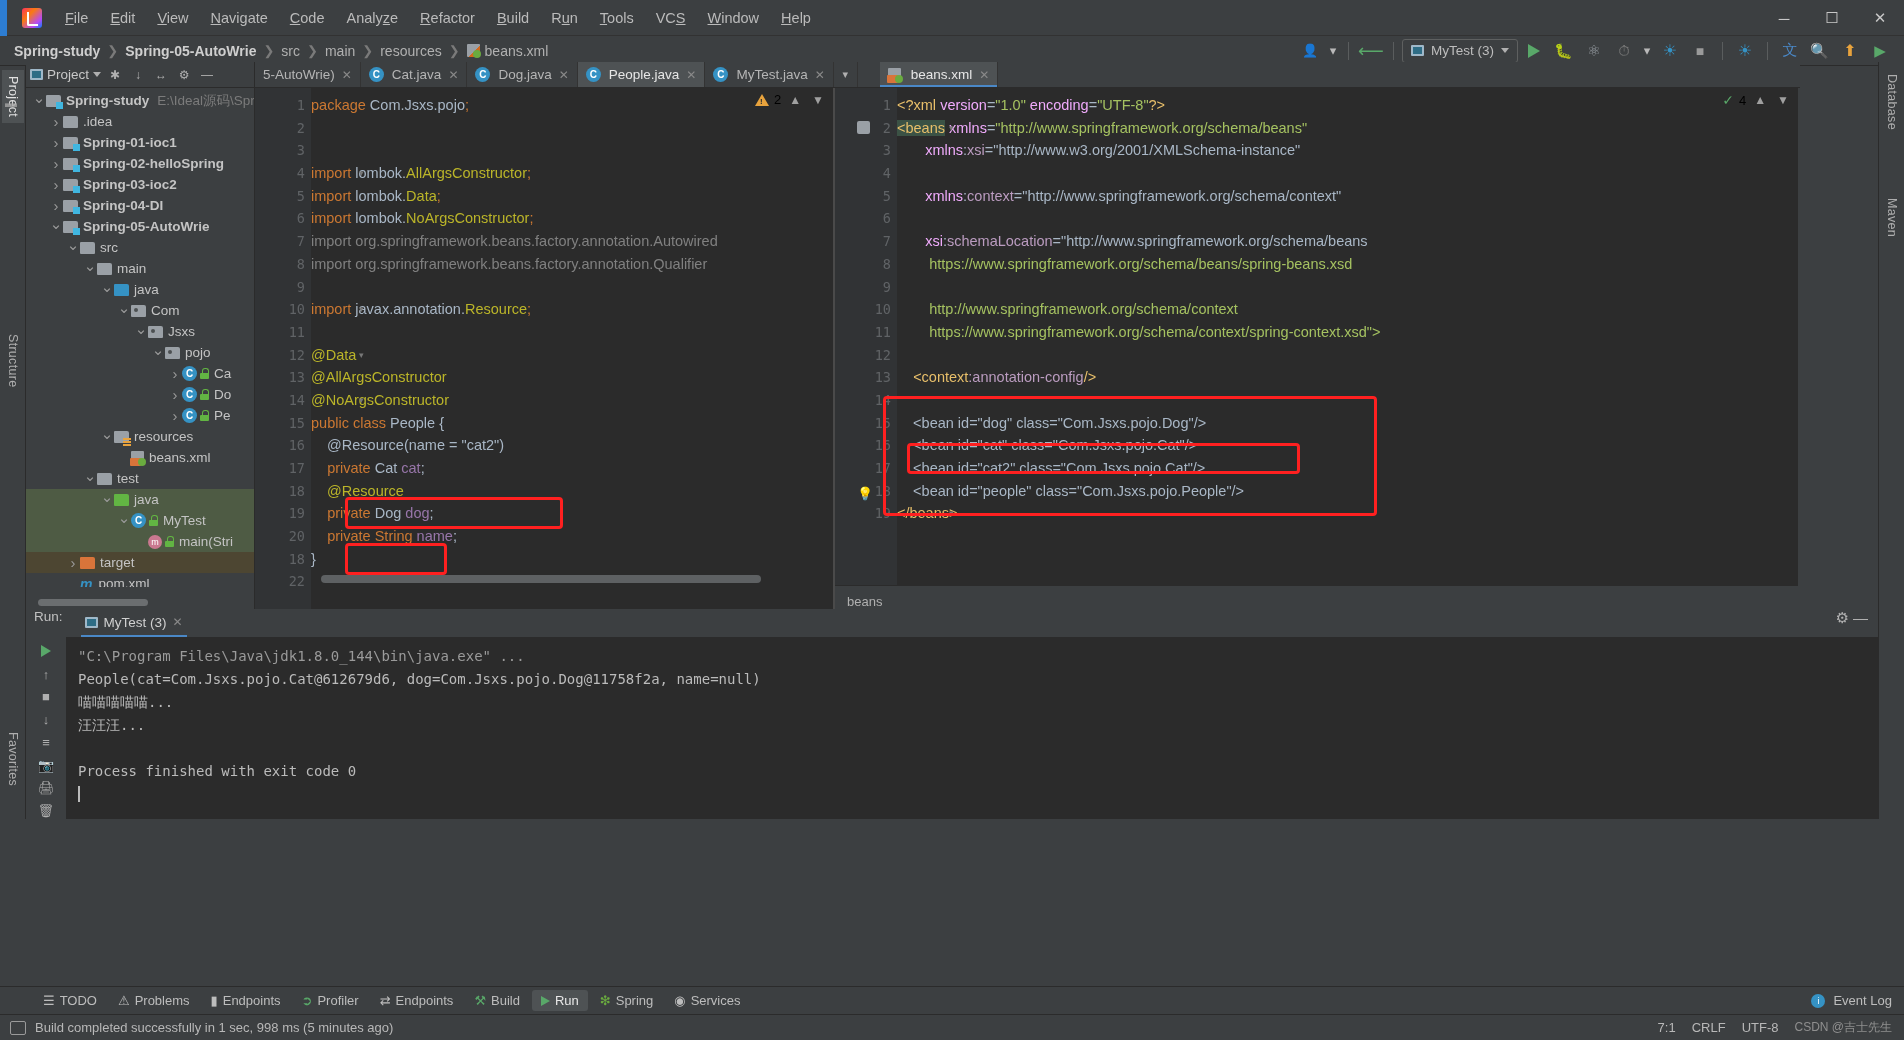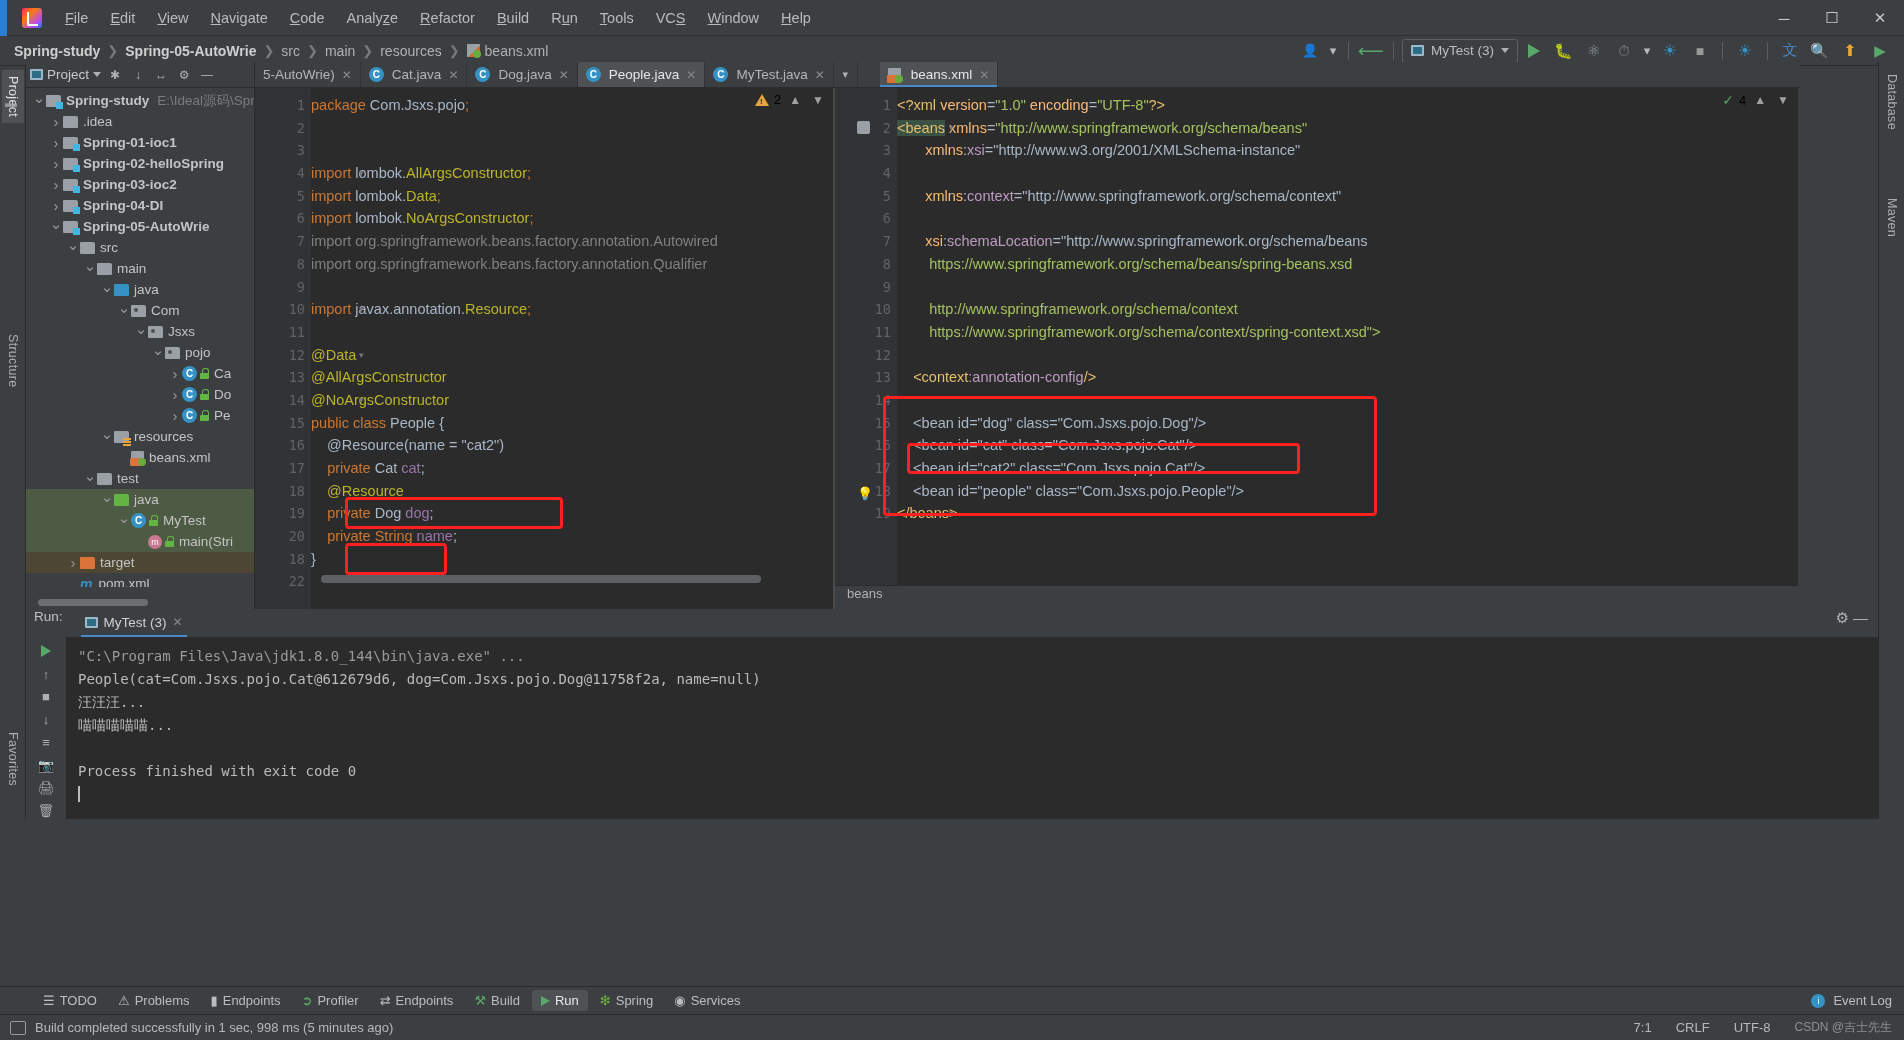--- a/index.html
+++ b/index.html
@@ -160,32 +160,32 @@
     font-family:Liberation Sans, sans-serif; font-size:14.5px; line-height:22.7px;
     color:#a9b7c6; white-space:pre;
   }
   .pane.right .code { left: 62px; }
   .cl { height:22.7px; white-space:pre; }
   .kw { color:#cc7832; }
   .ann { color:#bbb529; }
   .fld { color:#9876aa; }
   .dim { color:#808080; }
   .xtag { color:#e8bf6a; }
-  .xattr{ color:#fdba74; }
+  .xattr{ color:#f0abfc; }
   .xval { color:#a5c261; }
   .xns  { color:#bb9cc0; }
   .xpi  { color:#e8bf6a; }
   .beans-hl { background:#3b5245; color:#e8bf6a; }
   .fold { position:absolute; left:48px; width:9px; height:9px; color:#787878; font-size:9px; }
 
   .redbox { position:absolute; border:3px solid #ff2020; border-radius:4px; pointer-events:none; z-index:8;}
 
   .pane-foot {
     position:absolute; left:0; right:0; bottom:0; height:24px; background:#3c3f41;
-    border-top:1px solid #2b2b2b; display:flex; align-items:flex-start; padding-left:12px;
+    border-top:1px solid #2b2b2b; display:flex; align-items:flex-end; padding-left:12px;
     font-size:13px; color:#b0b0b0;
   }
   .hscroll { position:absolute; height:8px; background:#5e6163; border-radius:4px; }
 
   .right-strip {
     position:absolute; right:0; top:62px; width:26px; height:757px; background:#3c3f41;
     border-left:1px solid #2b2b2b;
   }
 
   
@@ -213,21 +213,21 @@
   .bt-right { margin-left:auto; display:flex; align-items:center; gap:8px; padding-right:12px; font-size:13px; color:#bdbdbd;}
   .evt-dot { width:14px;height:14px;border-radius:50%;background:#3592c4;color:#fff;font-size:9px;
              display:flex;align-items:center;justify-content:center;}
 
   
   .statusbar {
     position:absolute; left:0; bottom:0; width:1904px; height:26px; background:#3c3f41;
     display:flex; align-items:center; padding-left:10px; font-size:13px; color:#b8b8b8;
     border-top:1px solid #2b2b2b;
   }
-  .sb-right { margin-left:auto; display:flex; align-items:center; gap:24px; padding-right:12px; }
+  .sb-right { margin-left:auto; display:flex; align-items:center; gap:16px; padding-right:12px; }
   .sb-ico { width:16px;height:14px;border:1px solid #9a9a9a;border-radius:2px; }
   .watermark { color:#8f8f8f; font-size:12px; }
 </style>
 </head>
 <body>
 
 <div class="app">
 
   <div class="titlebar">
     <div class="win-accent"></div>
@@ -620,21 +620,21 @@
             <span class="play" style="border-left-width:10px;border-top-width:6px;border-bottom-width:6px"></span>
           </div>
         <div class="rg-ico">↑</div>
         <div class="rg-ico">■</div>
         <div class="rg-ico">↓</div>
         <div class="rg-ico">≡</div>
         <div class="rg-ico">📷</div>
         <div class="rg-ico">🖨</div>
         <div class="rg-ico">🗑</div>
       </div>
-      <div class="console" id="console"><div style="color: rgb(154, 154, 154);">"C:\Program Files\Java\jdk1.8.0_144\bin\java.exe" ...</div><div>People(cat=Com.Jsxs.pojo.Cat@612679d6, dog=Com.Jsxs.pojo.Dog@11758f2a, name=null)</div><div>汪汪汪...</div><div>喵喵喵喵喵...</div><div>&nbsp;</div><div>Process finished with exit code 0</div><div><span class="caretblk"></span></div></div>
+      <div class="console" id="console"><div style="color: rgb(154, 154, 154);">"C:\Program Files\Java\jdk1.8.0_144\bin\java.exe" ...</div><div>People(cat=Com.Jsxs.pojo.Cat@612679d6, dog=Com.Jsxs.pojo.Dog@11758f2a, name=null)</div><div>喵喵喵喵喵...</div><div>汪汪汪...</div><div>&nbsp;</div><div>Process finished with exit code 0</div><div><span class="caretblk"></span></div></div>
     </div>
   </div>
 
   <div class="bottom-tabs">
     <div class="btab">
         <span>☰</span>
         <span>TODO</span>
       </div>
     <div class="btab">
         <span>⚠</span>

